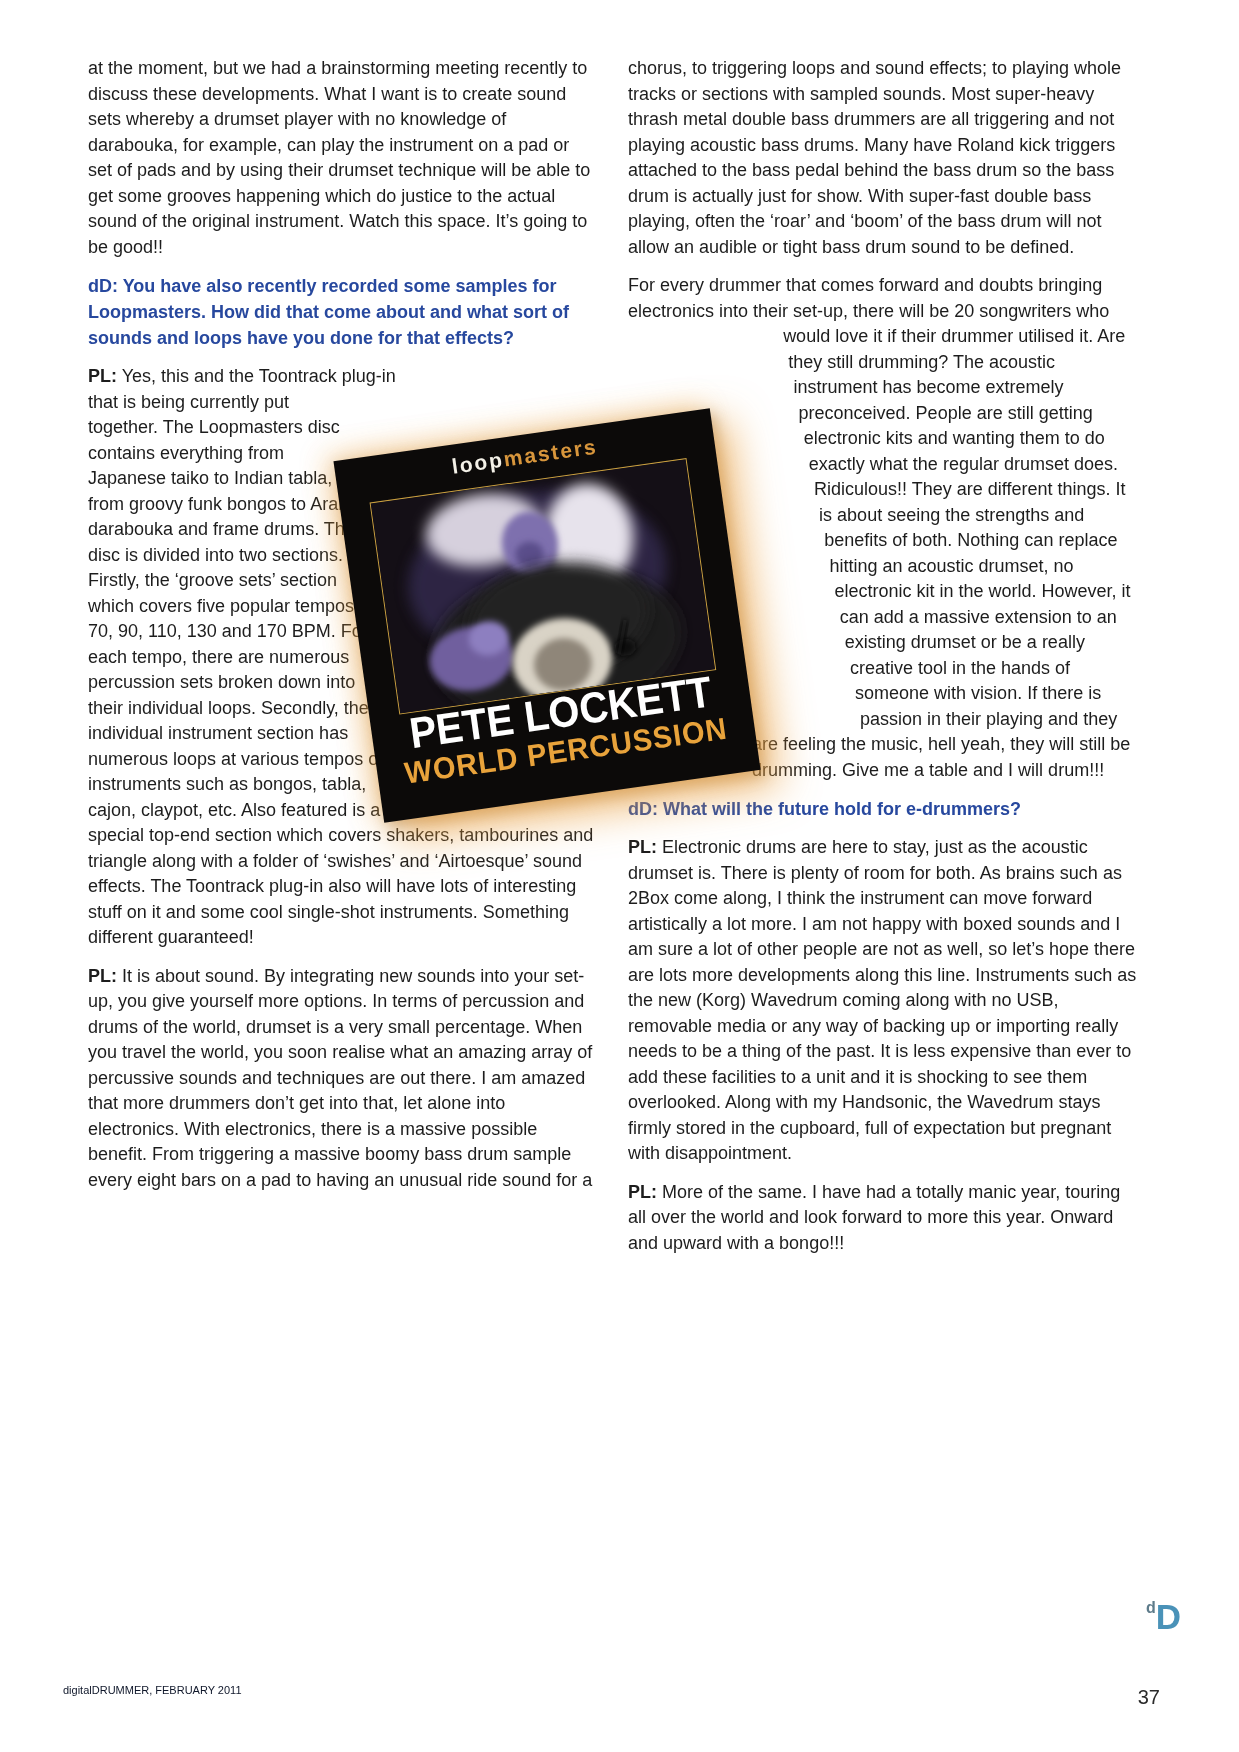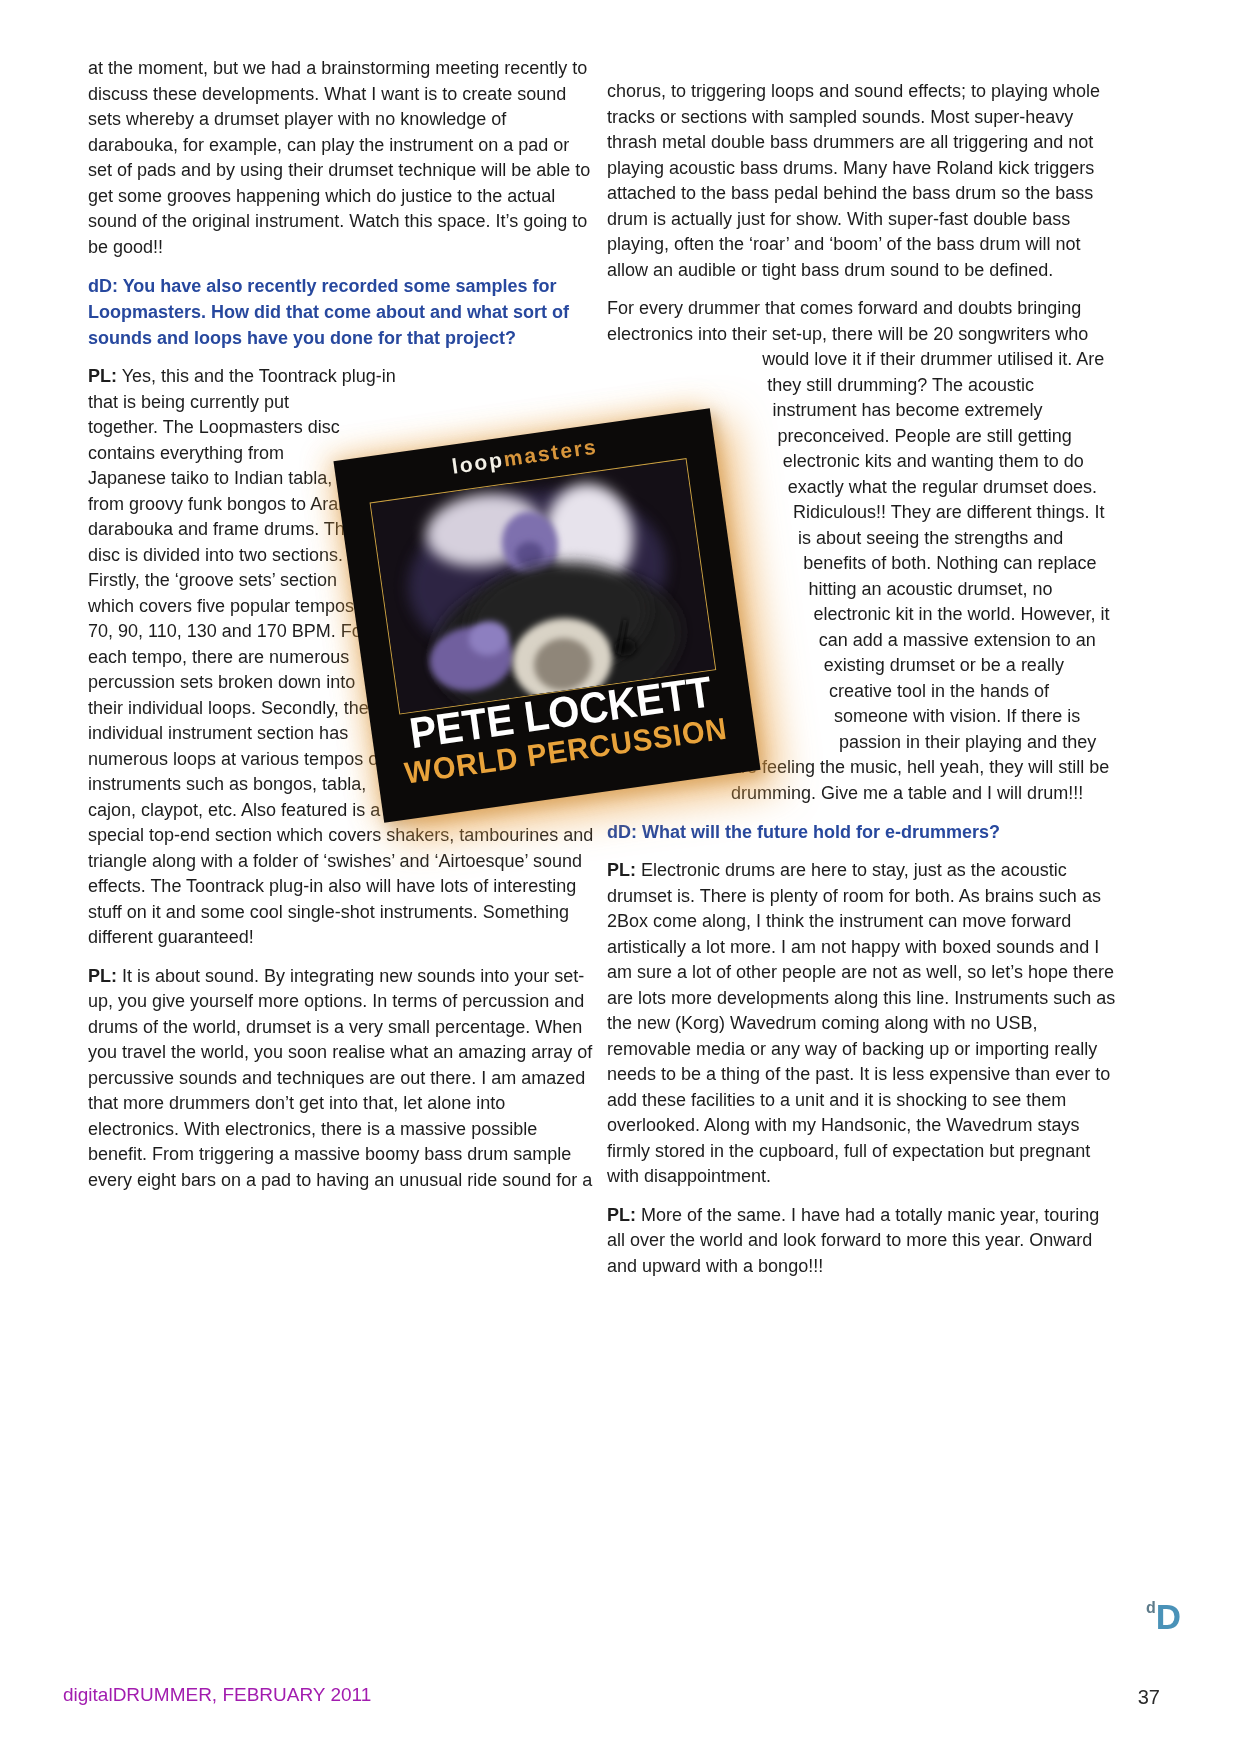--- a/index.html
+++ b/index.html
@@ -13,21 +13,21 @@
     overflow: hidden;
   }
   .col {
     position: absolute;
     top: 56px;
     width: 510px;
     font-size: 18px;
     line-height: 25.5px;
   }
   .col-left  { left: 63px; margin-left: 25px; }
-  .col-right { left: 607px; margin-top: 23px; }
+  .col-right { left: 628px; }
   p.body { margin: 0 0 13px 0; }
   .q {
     margin: 0 0 13px 0;
     font-size: 18px;
     line-height: 26px;
     font-weight: bold;
     color: #27489e;
   }
   b.lead { font-weight: bold; }
 
@@ -100,22 +100,22 @@
     font-size: 29px;
     letter-spacing: 1px;
     transform: scaleY(1.05);
     white-space: nowrap;
   }
 
   
   .footer-issue {
     position: absolute;
     left: 63px; top: 1684px;
-    font-size: 19px;
-    color: #a21caf;
+    font-size: 11px;
+    color: #0f172a;
   }
   .page-number {
     position: absolute;
     left: 1100px; top: 1686px;
     width: 60px;
     text-align: right;
     font-size: 20px;
     color: #2a2a2a;
   }
   .dd-logo {
@@ -138,21 +138,21 @@
     color: #4a92b8;
   }
 </style>
 </head>
 <body>
 
 <div class="page">
 
   <div class="col col-left">
     <p class="body">at the moment, but we had a brainstorming meeting recently to discuss these developments. What I want is to create sound sets whereby a drumset player with no knowledge of darabouka, for example, can play the instrument on a pad or set of pads and by using their drumset technique will be able to get some grooves happening which do justice to the actual sound of the original instrument. Watch this space. It’s going to be good!!</p>
-    <p class="q">dD: You have also recently recorded some samples for Loopmasters. How did that come about and what sort of sounds and loops have you done for that project?</p>
+    <p class="q">dD: You have also recently recorded some samples for Loopmasters. How did that come about and what sort of sounds and loops have you done for that effects?</p>
     <p class="body">
       <span class="spacer-left"></span><b class="lead">PL:</b><span> Yes, this and the Toontrack plug-in that is being currently put together. The Loopmasters disc contains everything from Japanese taiko to Indian tabla, from groovy funk bongos to Arabic darabouka and frame drums. The disc is divided into two sections. Firstly, the ‘groove sets’ section which covers five popular tempos: 70, 90, 110, 130 and 170 BPM. For each tempo, there are numerous percussion sets broken down into their individual loops. Secondly, the individual instrument section has numerous loops at various tempos on instruments such as bongos, tabla, cajon, claypot, etc. Also featured is a special top-end section which covers shakers, tambourines and triangle along with a folder of ‘swishes’ and ‘Airtoesque’ sound effects. The Toontrack plug-in also will have lots of interesting stuff on it and some cool single-shot instruments. Something different guaranteed!</span>
     </p>
     <p class="body">
       <b class="lead">PL:</b><span> It is about sound. By integrating new sounds into your set-up, you give yourself more options. In terms of percussion and drums of the world, drumset is a very small percentage. When you travel the world, you soon realise what an amazing array of percussive sounds and techniques are out there. I am amazed that more drummers don’t get into that, let alone into electronics. With electronics, there is a massive possible benefit. From triggering a massive boomy bass drum sample every eight bars on a pad to having an unusual ride sound for a</span>
     </p>
   </div>
 
   <div class="col col-right">
     <p class="body">chorus, to triggering loops and sound effects; to playing whole tracks or sections with sampled sounds. Most super-heavy thrash metal double bass drummers are all triggering and not playing acoustic bass drums. Many have Roland kick triggers attached to the bass pedal behind the bass drum so the bass drum is actually just for show. With super-fast double bass playing, often the ‘roar’ and ‘boom’ of the bass drum will not allow an audible or tight bass drum sound to be defined.</p>

